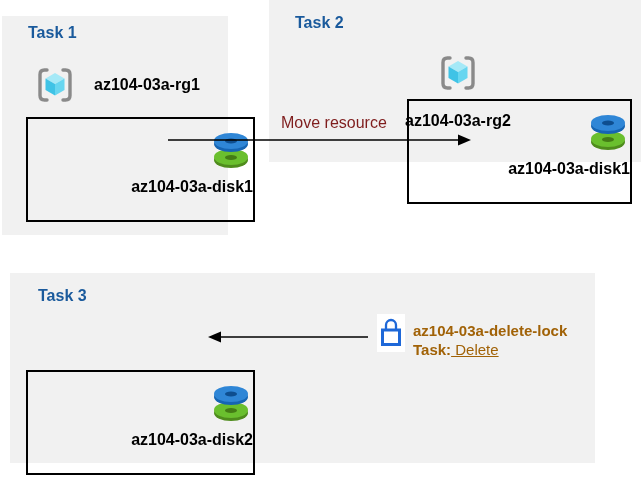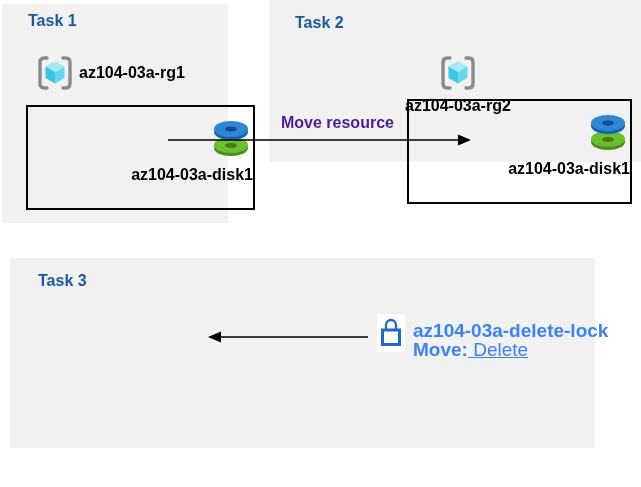--- a/index.html
+++ b/index.html
@@ -8,40 +8,40 @@
     position: relative;
     width: 641px;
     height: 487px;
     background: #ffffff;
     overflow: hidden;
   }
   .panel {
     position: absolute;
     background: #f1f1f1;
   }
-  #task1-panel { left: 2px;   top: 4px;   width: 226px; height: 219px; }
+  #task1-panel { left: 2px;   top: 16px;   width: 226px; height: 219px; }
   #task2-panel { left: 269px; top: 0px;   width: 372px; height: 162px; }
-  #task3-panel { left: 10px;  top: 258px; width: 585px; height: 190px; }
+  #task3-panel { left: 10px;  top: 273px; width: 585px; height: 190px; }
 
   .task-title {
     position: absolute;
     font-size: 16px;
     font-weight: bold;
     color: #1a5a9c;
     white-space: nowrap;
   }
   #task1-panel .task-title { left: 26px; top: 8px; }
   #task2-panel .task-title { left: 26px; top: 14px; }
   #task3-panel .task-title { left: 28px; top: 14px; }
 
   .rg-row {
     position: absolute;
     display: flex;
     align-items: center;
-    gap: 4px;
+    gap: 19px;
   }
   #task1-panel .rg-row { left: 33px;  top: 49px; }
   #task2-panel .rg-row { left: 136px; top: 53px; flex-direction: column; }
   #task3-panel .rg-row { left: 24px;  top: 52px; }
 
   .rg-label, .res-label {
     font-size: 16px;
     font-weight: bold;
     color: #000000;
     white-space: nowrap;
@@ -64,43 +64,43 @@
 
   .arrow-svg { position: absolute; overflow: visible; }
   #move-arrow { left: 168px; top: 133px; }
   #lock-arrow { left: 208px; top: 330px; }
 
   #move-arrow-label {
     position: absolute;
     left: 281px;
     top: 114px;
     font-size: 16px;
-    font-weight: bold;
-    color: #4c1d95;
+    font-weight: normal;
+    color: #7f1d1d;
     white-space: nowrap;
   }
 
   #lock-badge {
     position: absolute;
     left: 377px;
     top: 314px;
     width: 28px;
     height: 38px;
     background: #ffffff;
     display: flex;
     align-items: center;
     justify-content: center;
   }
   #lock-text {
     position: absolute;
     left: 413px;
     top: 321px;
     line-height: 19px;
-    font-size: 19px;
-    color: #3b82f6;
+    font-size: 15px;
+    color: #a16207;
     white-space: nowrap;
   }
   #lock-text .lock-name { font-weight: bold; }
   #lock-text .lock-type-label { font-weight: bold; }
   #lock-text .lock-type-value { font-weight: normal; text-decoration: underline; }
 </style>
 </head>
 <body>
 
 <div id="canvas">
@@ -150,20 +150,31 @@
         <ellipse cx="22" cy="13" rx="17" ry="8" fill="#1665b3"></ellipse>
         <ellipse cx="22" cy="10" rx="17" ry="8" fill="#2f86d6"></ellipse>
         <ellipse cx="22" cy="10" rx="6" ry="2.4" fill="#0e4e8f"></ellipse>
       </svg>
       <span class="res-label">az104-03a-disk1</span>
     </div>
   </div>
 
   <div class="panel" id="task3-panel">
     <div class="task-title">Task 3</div>
+    <div class="resource-box">
+      <svg width="44" height="40" viewBox="0 0 44 40">
+        <ellipse cx="22" cy="29" rx="17" ry="8" fill="#4f8c1d"></ellipse>
+        <ellipse cx="22" cy="26" rx="17" ry="8" fill="#6abf2e"></ellipse>
+        <ellipse cx="22" cy="26.5" rx="6" ry="2.4" fill="#447c15"></ellipse>
+        <ellipse cx="22" cy="13" rx="17" ry="8" fill="#1665b3"></ellipse>
+        <ellipse cx="22" cy="10" rx="17" ry="8" fill="#2f86d6"></ellipse>
+        <ellipse cx="22" cy="10" rx="6" ry="2.4" fill="#0e4e8f"></ellipse>
+      </svg>
+      <span class="res-label">az104-03a-disk2</span>
+    </div>
   </div>
 
   <div id="move-arrow-label">Move resource</div>
 
   <svg class="arrow-svg" id="move-arrow" width="304" height="14">
     <line x1="0" y1="7" x2="291" y2="7" stroke="#000000" stroke-width="1.6"></line>
     <polygon points="290,1.5 303,7 290,12.5" fill="#000000"></polygon>
   </svg>
 
   <svg class="arrow-svg" id="lock-arrow" width="160" height="14">
@@ -173,16 +184,16 @@
 
   <div id="lock-badge">
     <svg width="24" height="32" viewBox="0 0 24 32">
       <path d="M7 13 V8 a5 5 0 0 1 10 0 V13" fill="none" stroke="#1e68d8" stroke-width="2.3"></path>
       <rect x="3.5" y="13" width="17" height="14.5" fill="#ffffff" stroke="#1e68d8" stroke-width="3"></rect>
     </svg>
   </div>
 
   <div id="lock-text">
     <div class="lock-name">az104-03a-delete-lock</div>
-    <div><span class="lock-type-label">Move:</span><span class="lock-type-value"> Delete</span></div>
+    <div><span class="lock-type-label">Task:</span><span class="lock-type-value"> Delete</span></div>
   </div>
 
 </div>
 
 </body></html>

